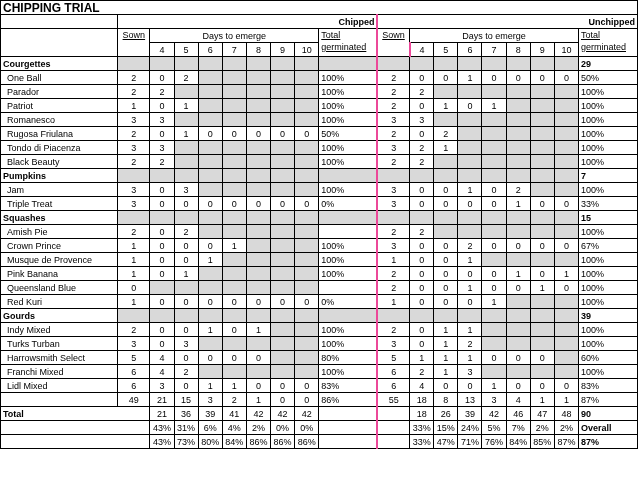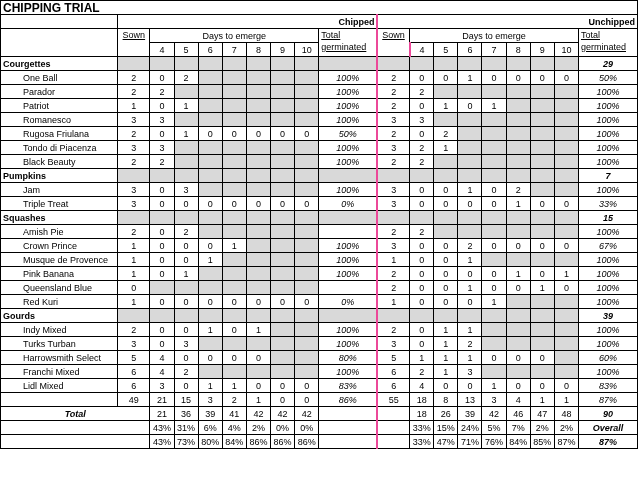--- a/index.html
+++ b/index.html
@@ -2,27 +2,27 @@
 <html><head>
 <meta charset="utf-8">
 <style>
   html,body{margin:0;padding:0;background:#fff;}
   body{font-family:"Liberation Sans",sans-serif;font-size:9px;color:#000;}
   #sheet{width:640px;height:495px;position:relative;overflow:hidden;}
   table{border-collapse:collapse;table-layout:fixed;width:638px;margin:0;}
   td,th{border:1px solid #000;padding:0 2px;font-weight:normal;font-size:9px;line-height:12px;height:13px;vertical-align:middle;overflow:hidden;white-space:nowrap;}
   .title{font-weight:bold;font-size:12px;text-align:left;border:1px solid #000;}
   .ctr{text-align:center;}
-  .rt{text-align:center;font-style:italic;}
+  .rt{text-align:left;}
   .lf{text-align:left;}
   .b{font-weight:bold;margin-left:12px;}
   .shade{background:#d9d9d9;}
   .hdrgrp{text-align:right;font-weight:bold;}
   .thickleft{border-left:2px solid #ec4899;}
-  .indent{padding-left:22px;}
+  .indent{padding-left:6px;}
   .vtop{vertical-align:top;text-decoration:underline;}
 </style>
 </head>
 <body>
 
 <div id="sheet">
   <table>
     <colgroup>
       <col style="width:102px">
       <col style="width:28px">

